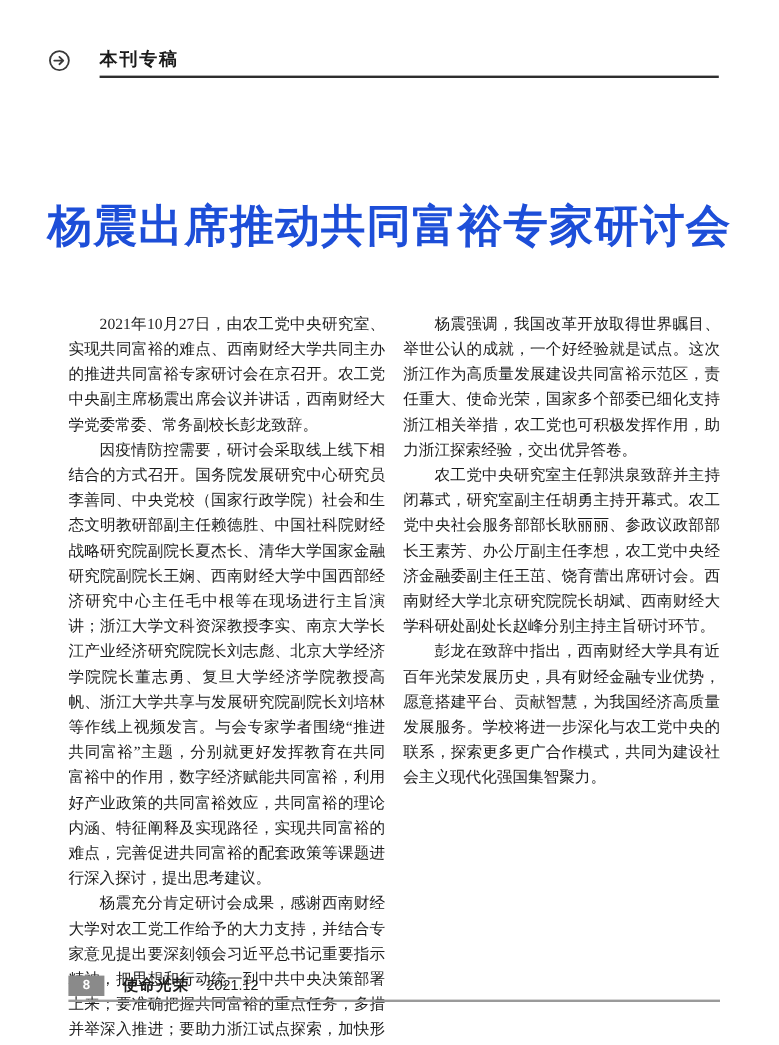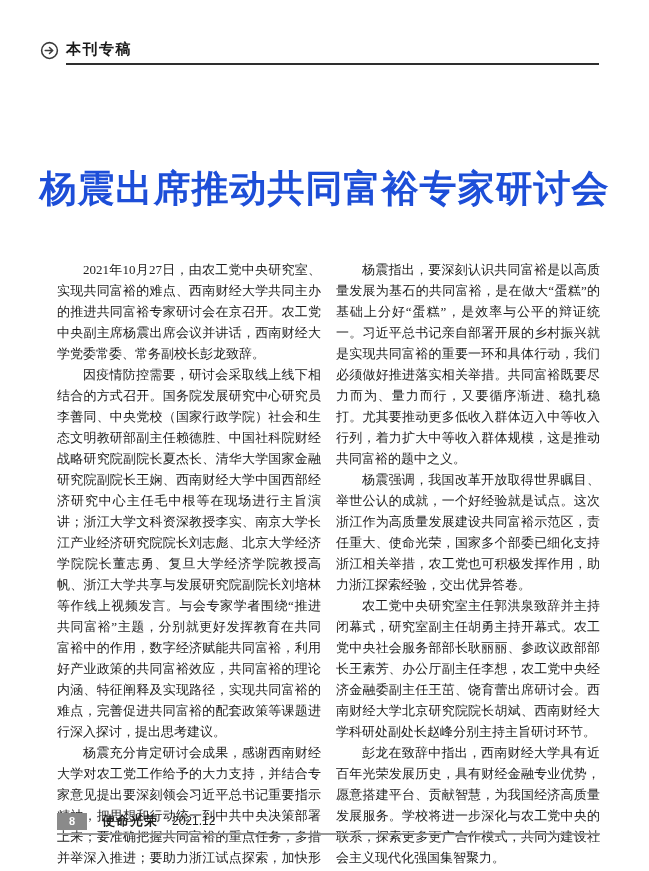--- a/index.html
+++ b/index.html
@@ -18,21 +18,21 @@
     position: absolute;
     left: 40px;
     top: 40px;
     right: 50px;
     display: flex;
     align-items: flex-start;
   }
   .header-icon { width: 19px; height: 19px; flex: 0 0 auto; margin-top: 1px; }
   .header-rule-wrap {
     flex: 1;
-    margin-left: 7px;
+    margin-left: 24px;
     border-bottom: 2px solid #2e2e2e;
     padding-bottom: 4px;
   }
   .header-tag {
     font-family: "Liberation Sans", sans-serif;
     font-weight: bold;
     font-size: 15px;
     letter-spacing: 1.5px;
     color: #1a1a1a;
   }
@@ -122,21 +122,20 @@
 
   <h1 class="title">杨震出席推动共同富裕专家研讨会</h1>
 
   <div class="columns">
     <div class="col">
       <p>2021年10月27日，由农工党中央研究室、实现共同富裕的难点、西南财经大学共同主办的推进共同富裕专家研讨会在京召开。农工党中央副主席杨震出席会议并讲话，西南财经大学党委常委、常务副校长彭龙致辞。</p>
       <p>因疫情防控需要，研讨会采取线上线下相结合的方式召开。国务院发展研究中心研究员李善同、中央党校（国家行政学院）社会和生态文明教研部副主任赖德胜、中国社科院财经战略研究院副院长夏杰长、清华大学国家金融研究院副院长王娴、西南财经大学中国西部经济研究中心主任毛中根等在现场进行主旨演讲；浙江大学文科资深教授李实、南京大学长江产业经济研究院院长刘志彪、北京大学经济学院院长董志勇、复旦大学经济学院教授高帆、浙江大学共享与发展研究院副院长刘培林等作线上视频发言。与会专家学者围绕“推进共同富裕”主题，分别就更好发挥教育在共同富裕中的作用，数字经济赋能共同富裕，利用好产业政策的共同富裕效应，共同富裕的理论内涵、特征阐释及实现路径，实现共同富裕的难点，完善促进共同富裕的配套政策等课题进行深入探讨，提出思考建议。</p>
       <p>杨震充分肯定研讨会成果，感谢西南财经大学对农工党工作给予的大力支持，并结合专家意见提出要深刻领会习近平总书记重要指示精神，把思想和行动统一到中共中央决策部署上来；要准确把握共同富裕的重点任务，多措并举深入推进；要助力浙江试点探索，加快形成可复制可推广经验。</p>
     </div>
     <div class="col">
-      <p>杨震指出，要深刻认识共同富裕是以高质量发展为基石的共同富裕，是在做大“蛋糕”的基础上分好“蛋糕”，是效率与公平的辩证统一。习近平总书记亲自部署开展的乡村振兴就是实现共同富裕的重要一环和具体行动，我们必须做好推进落实相关举措。共同富裕既要尽力而为、量力而行，又要循序渐进、稳扎稳打。尤其要推动更多低收入群体迈入中等收入行列，着力扩大中等收入群体规模，这是推动共同富裕的题中之义。</p>
       <p>杨震强调，我国改革开放取得世界瞩目、举世公认的成就，一个好经验就是试点。这次浙江作为高质量发展建设共同富裕示范区，责任重大、使命光荣，国家多个部委已细化支持浙江相关举措，农工党也可积极发挥作用，助力浙江探索经验，交出优异答卷。</p>
       <p>农工党中央研究室主任郭洪泉致辞并主持闭幕式，研究室副主任胡勇主持开幕式。农工党中央社会服务部部长耿丽丽、参政议政部部长王素芳、办公厅副主任李想，农工党中央经济金融委副主任王茁、饶育蕾出席研讨会。西南财经大学北京研究院院长胡斌、西南财经大学科研处副处长赵峰分别主持主旨研讨环节。</p>
       <p>彭龙在致辞中指出，西南财经大学具有近百年光荣发展历史，具有财经金融专业优势，愿意搭建平台、贡献智慧，为我国经济高质量发展服务。学校将进一步深化与农工党中央的联系，探索更多更广合作模式，共同为建设社会主义现代化强国集智聚力。</p>
 
     </div>
   </div>
 
   <div class="footer">
     <span class="page-num">8</span>
     <span class="journal">使命光荣</span>

